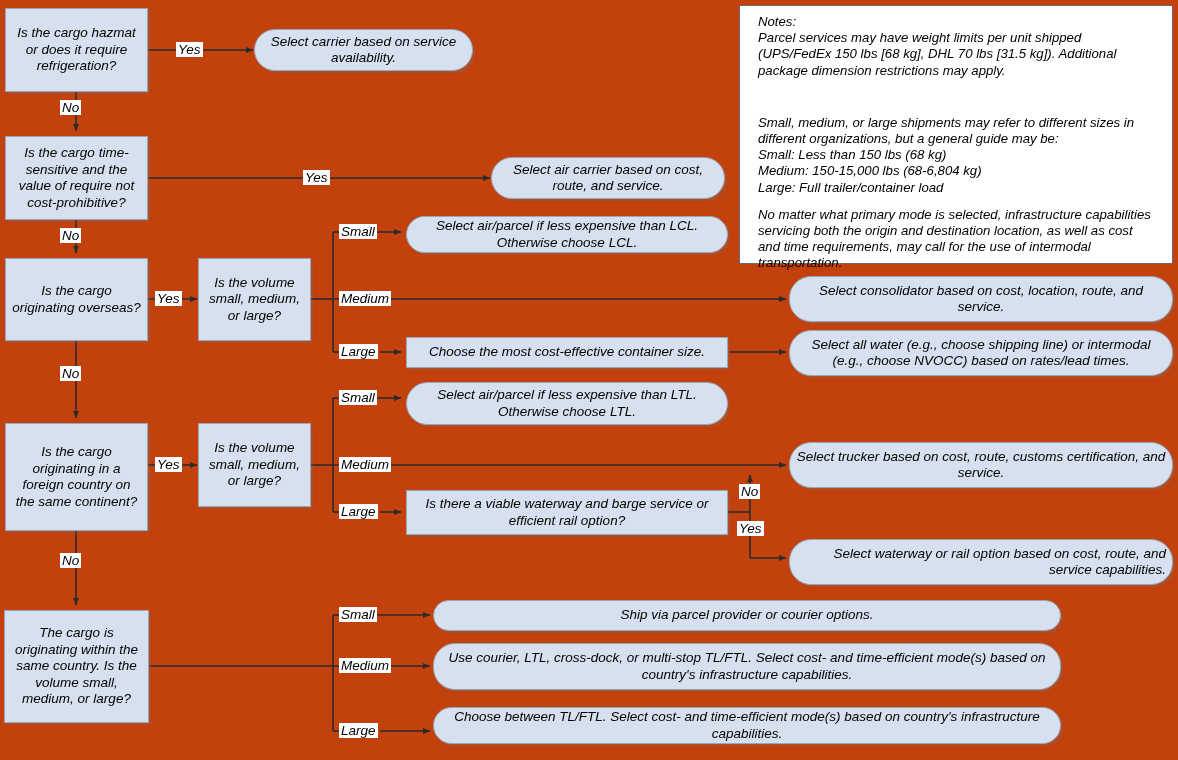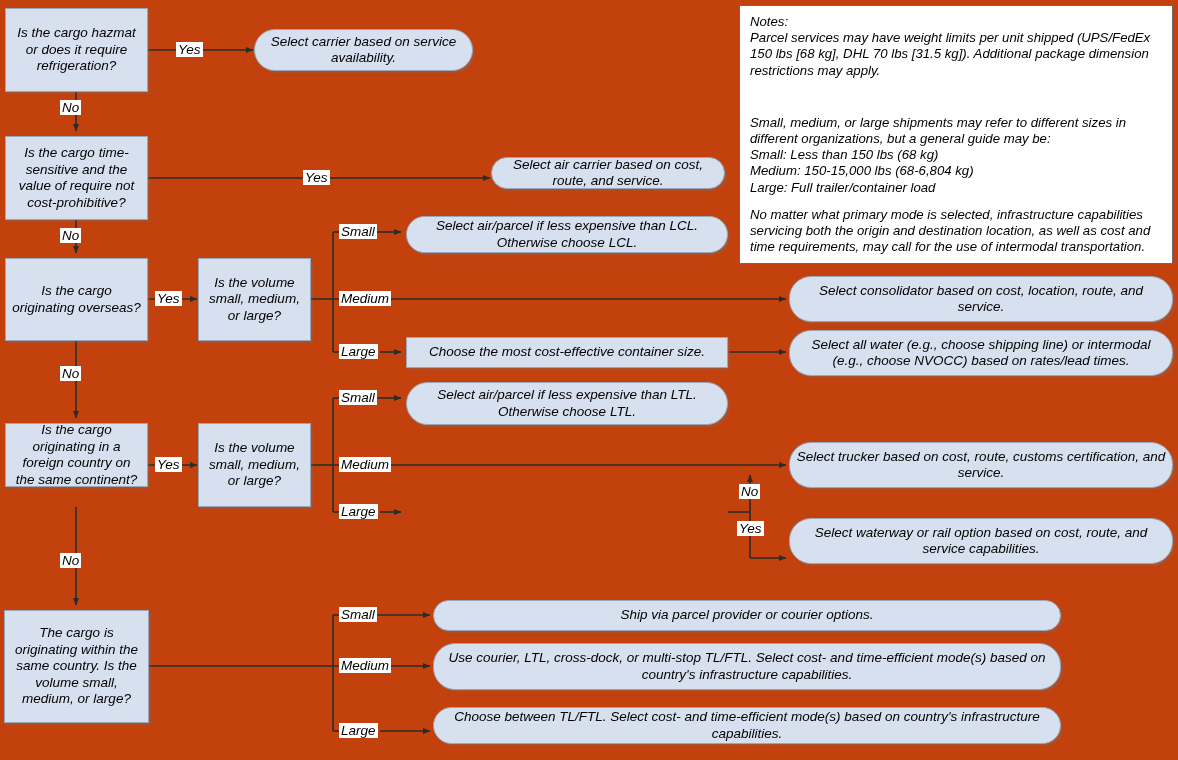--- a/index.html
+++ b/index.html
@@ -39,21 +39,21 @@
   }
   .node.rounded{
     border-radius:22px;
   }
   .node.notes{
     background:#ffffff;
     border:1px solid #6b6b6b;
     box-shadow:none;
     display:block;
     text-align:left;
-    padding:8px 10px;
+    padding:8px 18px;
     font-size:13.2px;
     line-height:16.2px;
   }
   .notes p{margin:0 0 11px 0;}
   .notes p:last-child{margin-bottom:0;}
   .edge-label{
     position:absolute;
     background:#ffffff;
     font-size:13.5px;
     line-height:15px;
@@ -136,37 +136,37 @@
   </div>
 
   <div class="node" style="left:5px;top:258px;width:143px;height:83px;">
     <span>Is the cargo originating overseas?</span>
   </div>
 
   <div class="node" style="left:198px;top:258px;width:113px;height:83px;">
     <span>Is the volume small, medium, or large?</span>
   </div>
 
-  <div class="node" style="left:5px;top:423px;width:143px;height:64px;">
+  <div class="node" style="left:5px;top:423px;width:143px;height:108px;">
     <span>Is the cargo originating in a foreign country on the same continent?</span>
   </div>
 
   <div class="node" style="left:198px;top:423px;width:113px;height:84px;">
     <span>Is the volume small, medium, or large?</span>
   </div>
 
   <div class="node" style="left:4px;top:610px;width:145px;height:113px;">
     <span>The cargo is originating within the same country. Is the volume small, medium, or large?</span>
   </div>
 
   <div class="node rounded" style="left:254px;top:29px;width:219px;height:42px;">
     <span>Select carrier based on service availability.</span>
   </div>
 
-  <div class="node rounded" style="left:491px;top:157px;width:234px;height:32px;">
+  <div class="node rounded" style="left:491px;top:157px;width:234px;height:42px;">
     <span>Select air carrier based on cost, route, and service.</span>
   </div>
 
   <div class="node rounded" style="left:406px;top:216px;width:322px;height:37px;">
     <span>Select air/parcel if less expensive than LCL. Otherwise choose LCL.</span>
   </div>
 
   <div class="node rounded" style="left:789px;top:276px;width:384px;height:46px;align-items:center;">
     <span>Select consolidator based on cost, location, route, and service.</span>
   </div>
@@ -180,22 +180,25 @@
   </div>
 
   <div class="node rounded" style="left:406px;top:382px;width:322px;height:43px;">
     <span>Select air/parcel if less expensive than LTL. Otherwise choose LTL.</span>
   </div>
 
   <div class="node rounded" style="left:789px;top:442px;width:384px;height:46px;">
     <span>Select trucker based on cost, route, customs certification, and service.</span>
   </div>
 
-
-  <div class="node rounded" style="left:789px;top:518px;width:384px;height:46px;">
+  <div class="node" style="left:406px;top:490px;width:322px;height:45px;">
+    <span>Is there a viable waterway and barge service or efficient rail option?</span>
+  </div>
+
+  <div class="node rounded" style="left:789px;top:539px;width:384px;height:46px;text-align:right;">
     <span>Select waterway or rail option based on cost, route, and service capabilities.</span>
   </div>
 
   <div class="node rounded" style="left:433px;top:600px;width:628px;height:31px;">
     <span>Ship via parcel provider or courier options.</span>
   </div>
 
   <div class="node rounded" style="left:433px;top:643px;width:628px;height:47px;">
     <span>Use courier, LTL, cross-dock, or multi-stop TL/FTL. Select cost- and time-efficient mode(s) based on country's infrastructure capabilities.</span>
   </div>

